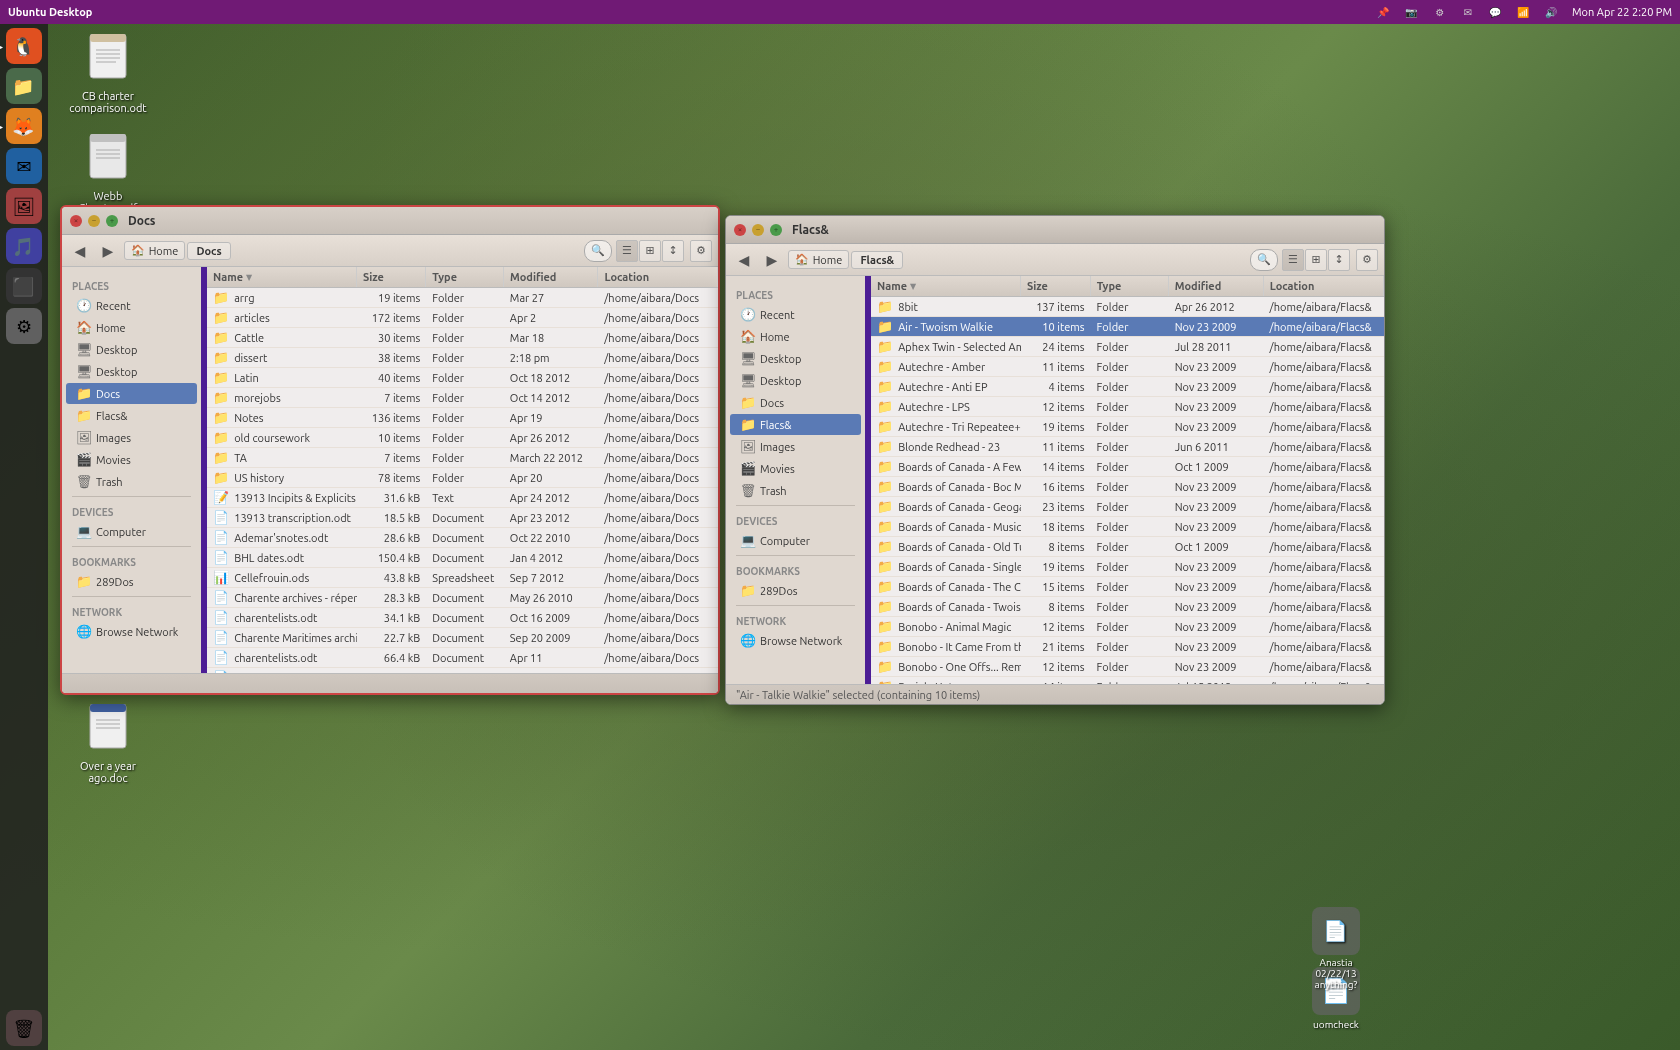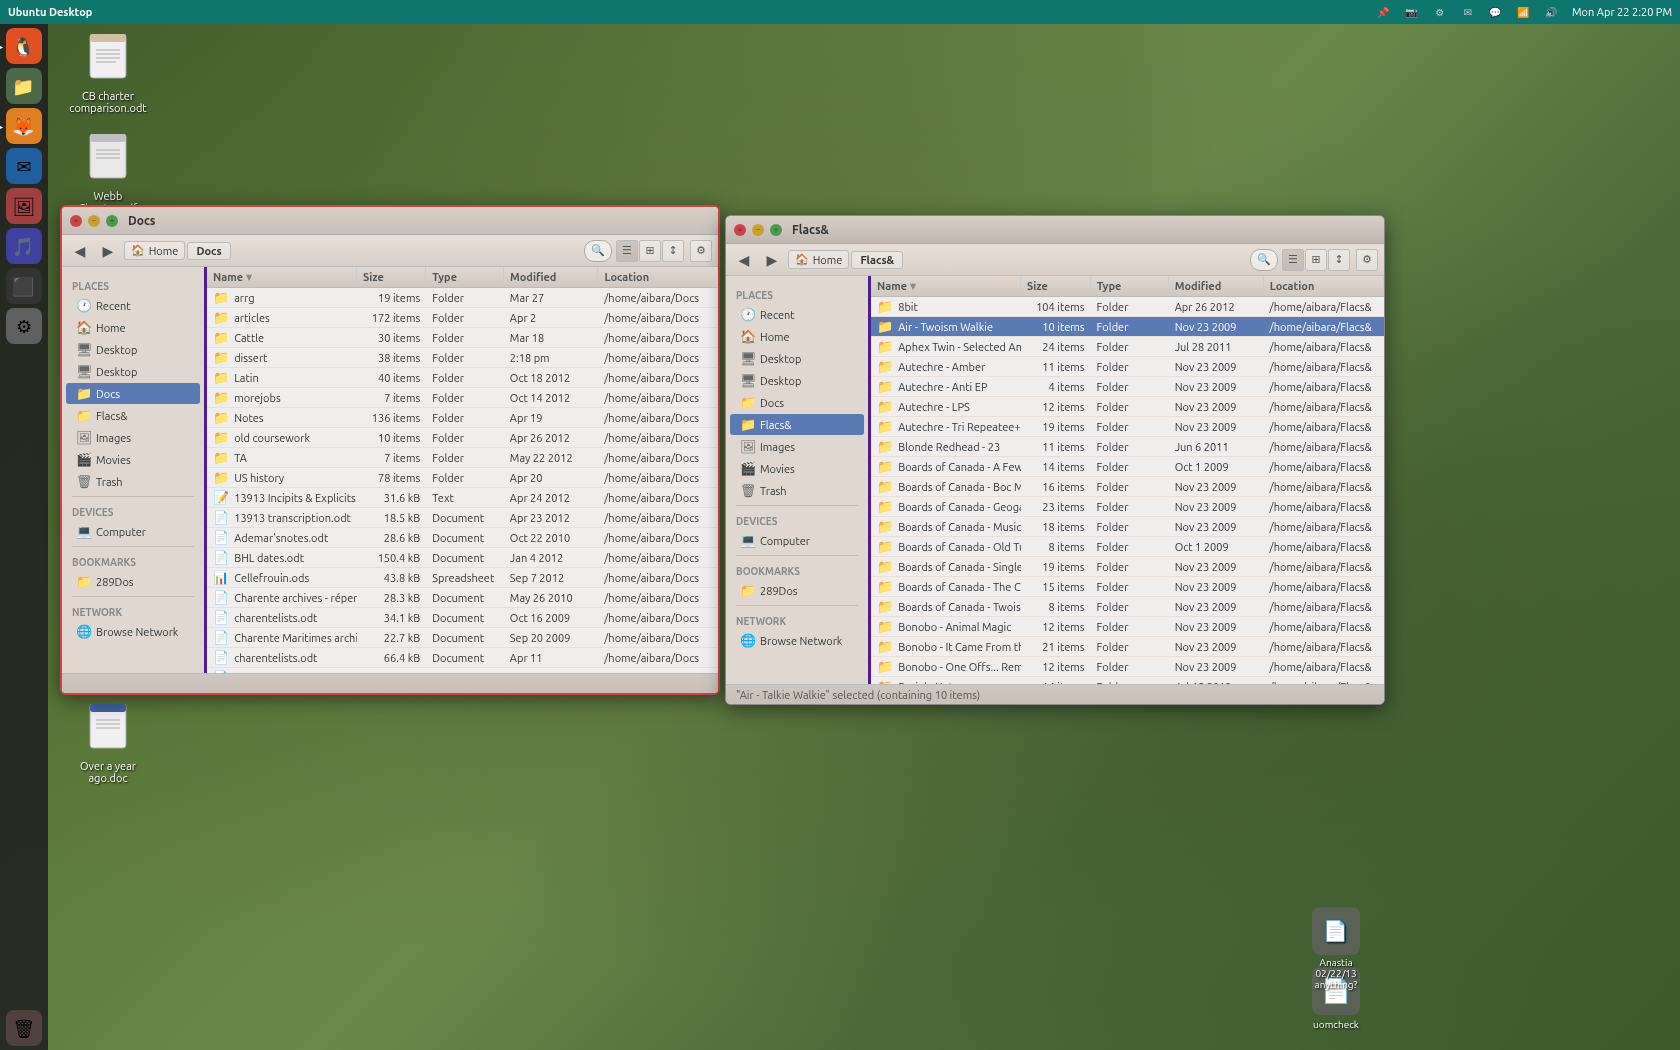--- a/index.html
+++ b/index.html
@@ -27,21 +27,21 @@
       background: radial-gradient(ellipse at 30% 40%, rgba(80,100,50,0.6) 0%, transparent 60%),
                   radial-gradient(ellipse at 70% 60%, rgba(60,80,40,0.5) 0%, transparent 50%),
                   radial-gradient(ellipse at 50% 20%, rgba(100,120,70,0.4) 0%, transparent 40%);
     }
 
     
     .top-panel {
       position: absolute;
       top: 0; left: 0; right: 0;
       height: 24px;
-      background: #0f766e;
+      background: #701a75;
       display: flex;
       align-items: center;
       justify-content: space-between;
       padding: 0 8px;
       z-index: 100;
     }
     .top-panel-left {
       display: flex;
       align-items: center;
       gap: 8px;
@@ -264,21 +264,21 @@
     .window-content {
       display: flex;
       flex: 1;
       overflow: hidden;
     }
 
     
     .sidebar {
       width: 145px;
       background: #e0d8d0;
-      border-right: 3px solid #4c1d95;
+      border-right: 6px solid #4c1d95;
       padding: 8px 0;
       overflow-y: auto;
       flex-shrink: 0;
     }
     .sidebar-section-title {
       font-size: 10px;
       font-weight: bold;
       color: #888;
       padding: 6px 10px 2px;
       text-transform: uppercase;
@@ -661,21 +661,21 @@
     <div class="file-cell modified">Apr 26 2012</div>
     <div class="file-cell location">/home/aibara/Docs</div>
   </div>
           <div class="file-row">
     <div class="file-cell name">
       <span class="file-icon">📁</span>
       <span>TA</span>
     </div>
     <div class="file-cell size">7 items</div>
     <div class="file-cell type">Folder</div>
-    <div class="file-cell modified">May 22 2012</div>
+    <div class="file-cell modified">March 22 2012</div>
     <div class="file-cell location">/home/aibara/Docs</div>
   </div>
           <div class="file-row">
     <div class="file-cell name">
       <span class="file-icon">📁</span>
       <span>US history</span>
     </div>
     <div class="file-cell size">78 items</div>
     <div class="file-cell type">Folder</div>
     <div class="file-cell modified">Apr 20</div>
@@ -879,21 +879,21 @@
         <div class="col-header type">Type</div>
         <div class="col-header modified">Modified</div>
         <div class="col-header location">Location</div>
       </div>
       <div id="flacs-file-rows">
           <div class="file-row">
     <div class="file-cell name">
       <span class="file-icon">📁</span>
       <span>8bit</span>
     </div>
-    <div class="file-cell size">104 items</div>
+    <div class="file-cell size">137 items</div>
     <div class="file-cell type">Folder</div>
     <div class="file-cell modified">Apr 26 2012</div>
     <div class="file-cell location">/home/aibara/Flacs&amp;</div>
   </div>
           <div class="file-row selected">
     <div class="file-cell name">
       <span class="file-icon">📁</span>
       <span>Air - Twoism Walkie</span>
     </div>
     <div class="file-cell size">10 items</div>

